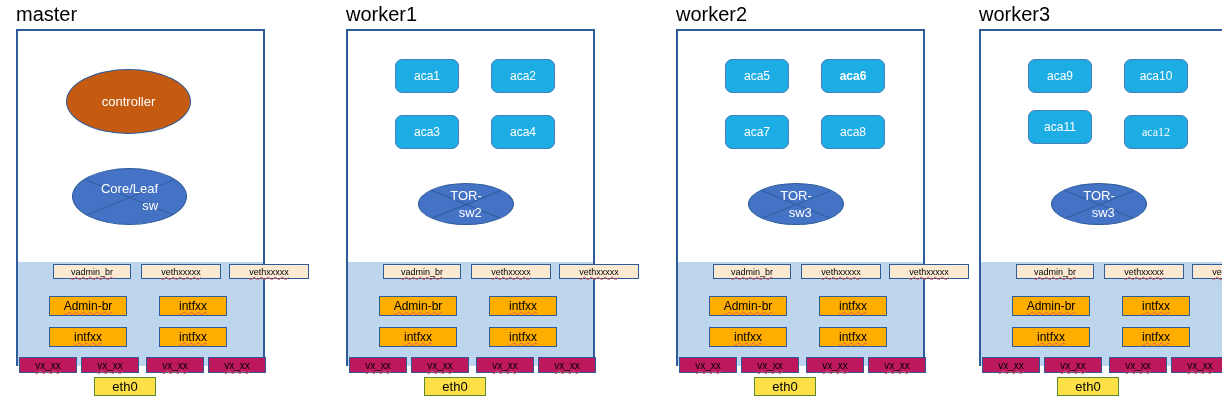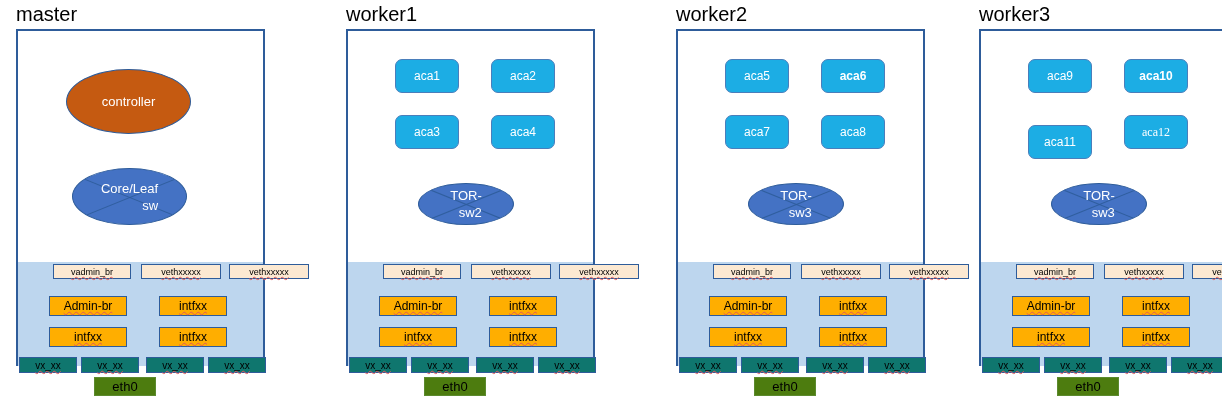--- a/index.html
+++ b/index.html
@@ -158,21 +158,21 @@
     text-decoration-color: #E05A5A;
     text-decoration-style: wavy;
     text-decoration-thickness: 1px;
     text-underline-offset: 1px;
   }
 
   
   .vx {
     position: absolute;
     height: 16px;
-    background: #0f766e;
+    background: #be185d;
     border: 1px solid #2E5C9A;
     box-sizing: border-box;
     color: #000000;
     font-size: 10px;
     display: flex;
     align-items: center;
     justify-content: center;
     white-space: nowrap;
   }
   .vx .sq {
@@ -181,21 +181,21 @@
     text-decoration-style: wavy;
     text-decoration-thickness: 1px;
     text-underline-offset: 1px;
   }
 
   
   .eth0 {
     position: absolute;
     width: 62px;
     height: 19px;
-    background: #4d7c0f;
+    background: #fde047;
     border: 1px solid #5C8A2E;
     box-sizing: border-box;
     color: #000000;
     font-size: 13px;
     display: flex;
     align-items: center;
     justify-content: center;
   }
 </style>
 </head>
@@ -363,22 +363,22 @@
       </div>
       <div class="vx" style="left: 208px; top: 357px; width: 58px;">
         <span class="sq">vx_xx</span>
       </div>
       <div class="eth0" style="left: 94px; top: 377px;">eth0</div>
     </div>
     <div class="node-panel" style="left: 963px;">
       <div class="panel-title">worker3</div>
       <div class="host-box">
         <div class="aca" style="left: 47px; top: 28px;">aca9</div>
-        <div class="aca" style="left: 143px; top: 28px; font-weight: bold;">aca10</div>
-        <div class="aca" style="left: 47px; top: 94px;">aca11</div>
+        <div class="aca" style="left: 143px; top: 28px;">aca10</div>
+        <div class="aca" style="left: 47px; top: 79px;">aca11</div>
         <div class="aca" style="left: 143px; top: 84px; font-family: Liberation Serif, serif;">aca12</div>
         <div class="ellipse switch" style="left: 70px; top: 152px; width: 96px; height: 42px;">
           <div class="xcross">
             <span class="a"></span>
             <span class="b"></span>
           </div>
           <div class="elabel">
             <div>TOR-</div>
             <div>sw3</div>
           </div>

